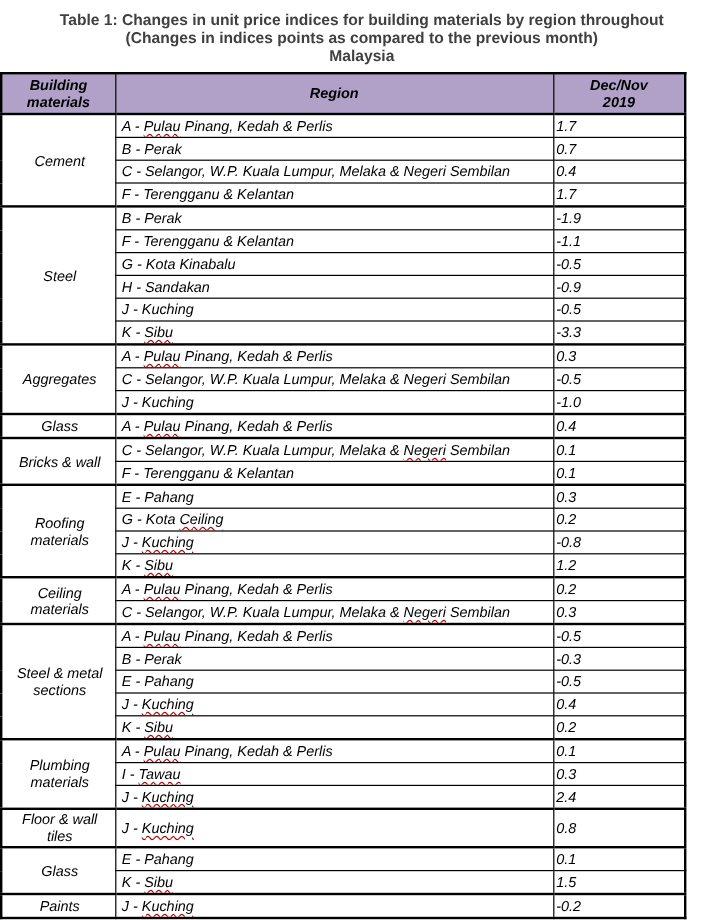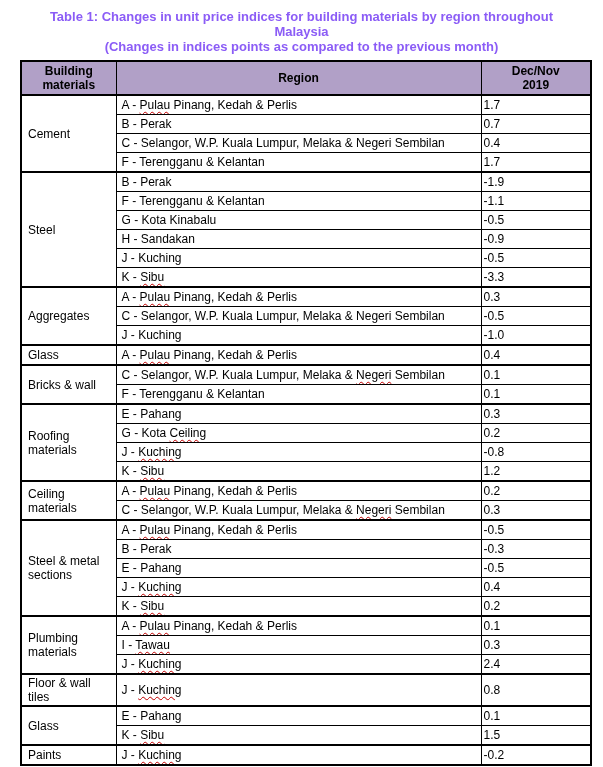--- a/index.html
+++ b/index.html
@@ -12,29 +12,29 @@
     color: #000;
     overflow: hidden;
   }
   .page { width: 603px; height: 767px; }
   .title {
     margin: 9px 22px 6px 22px;
     text-align: center;
     font-weight: bold;
     font-size: 13px;
     line-height: 15px;
-    color: #8b5cf6;
+    color: #404040;
   }
   table.price-table {
     border-collapse: collapse;
     table-layout: fixed;
     width: 570px;
-    margin-left: 20px;
     border: 2px solid var(--border, #000);
     background: #fff;
+    font-style: italic;
   }
   col.c-mat { width: 95px; }
   col.c-region { width: 365px; }
   col.c-val { width: 110px; }
   th {
     background: var(--header-bg, #b1a0c7);
     font-weight: bold;
     font-size: 12px;
     line-height: 14px;
     text-align: center;
@@ -52,41 +52,42 @@
     vertical-align: middle;
     padding: 1px 4px;
     height: 16px;
     overflow: hidden;
     white-space: nowrap;
   }
   td.mat {
     padding-left: 6px;
     white-space: normal;
     line-height: 14px;
+    text-align: center;
   }
   td.region { padding-left: 5px; }
   td.val { text-align: left; padding: 1px 2px; }
   tr.group-start td { border-top: 2px solid var(--border, #000); }
   .sq {
     text-decoration-line: underline;
     text-decoration-style: wavy;
     text-decoration-color: var(--misspell, #c00000);
     text-decoration-thickness: 1px;
     text-underline-offset: 2px;
   }
 </style>
 </head>
 <body>
 
 <div class="page">
 
   <div class="title">
     <div>Table 1: Changes in unit price indices for building materials by region throughout</div>
+    <div>(Changes in indices points as compared to the previous month)</div>
     <div>Malaysia</div>
-    <div>(Changes in indices points as compared to the previous month)</div>
   </div>
 
   <table class="price-table">
     <colgroup>
       <col class="c-mat">
       <col class="c-region">
       <col class="c-val">
     </colgroup>
     <thead>
       <tr>

